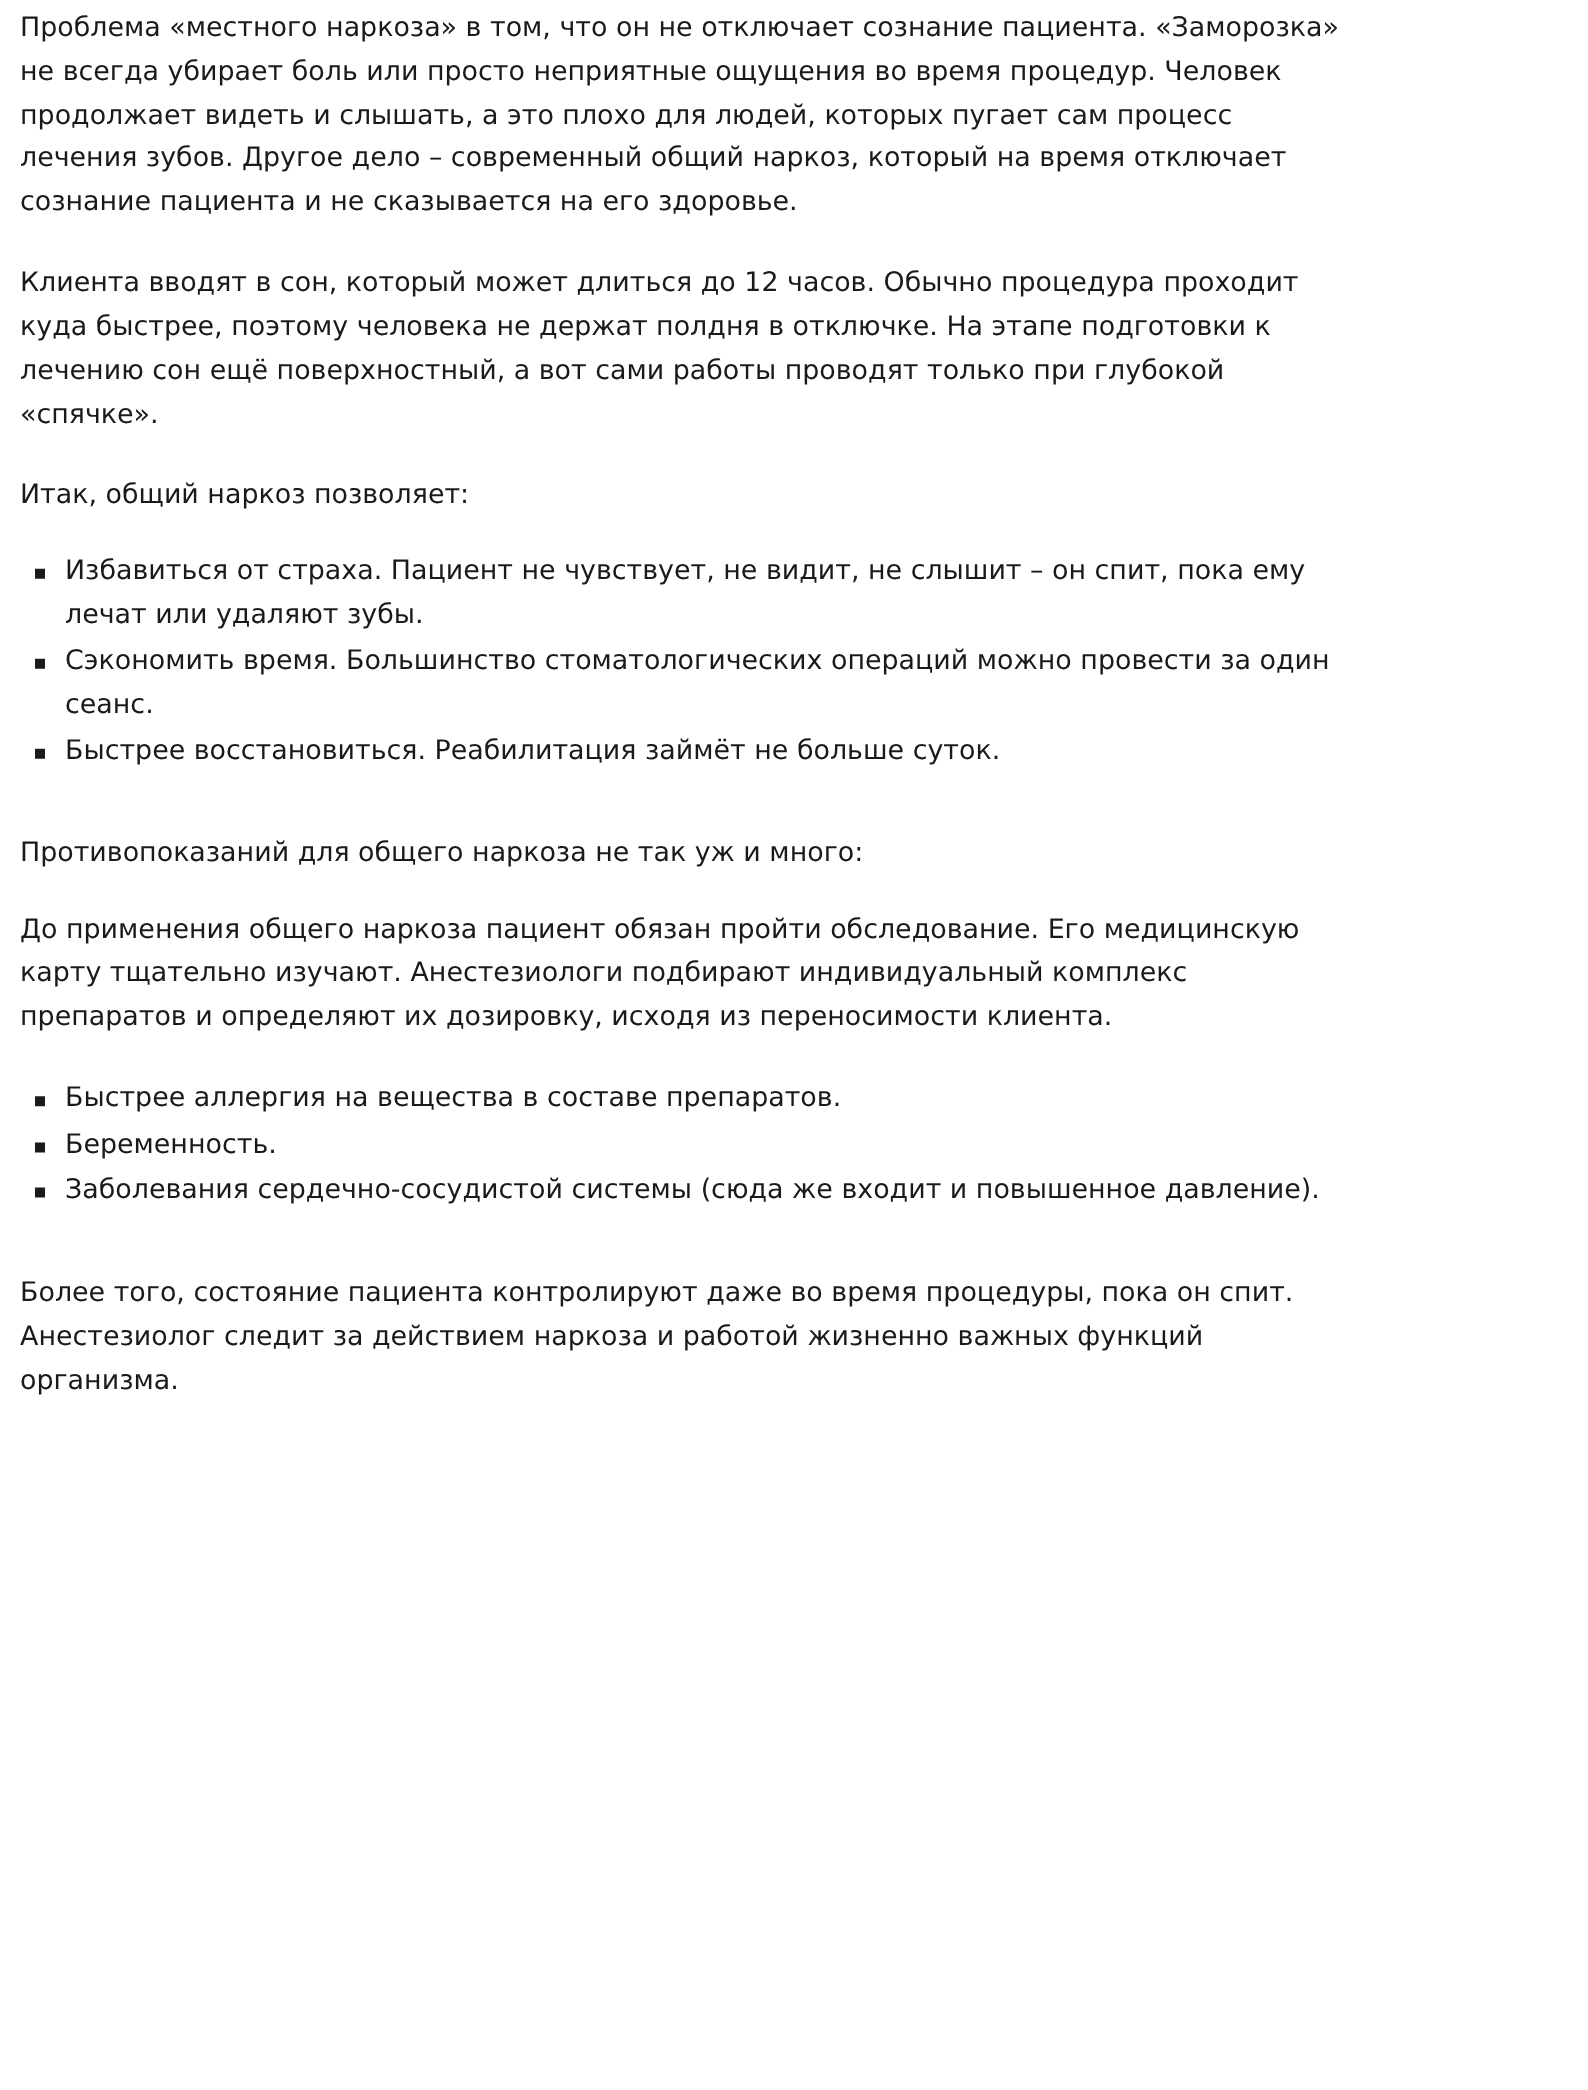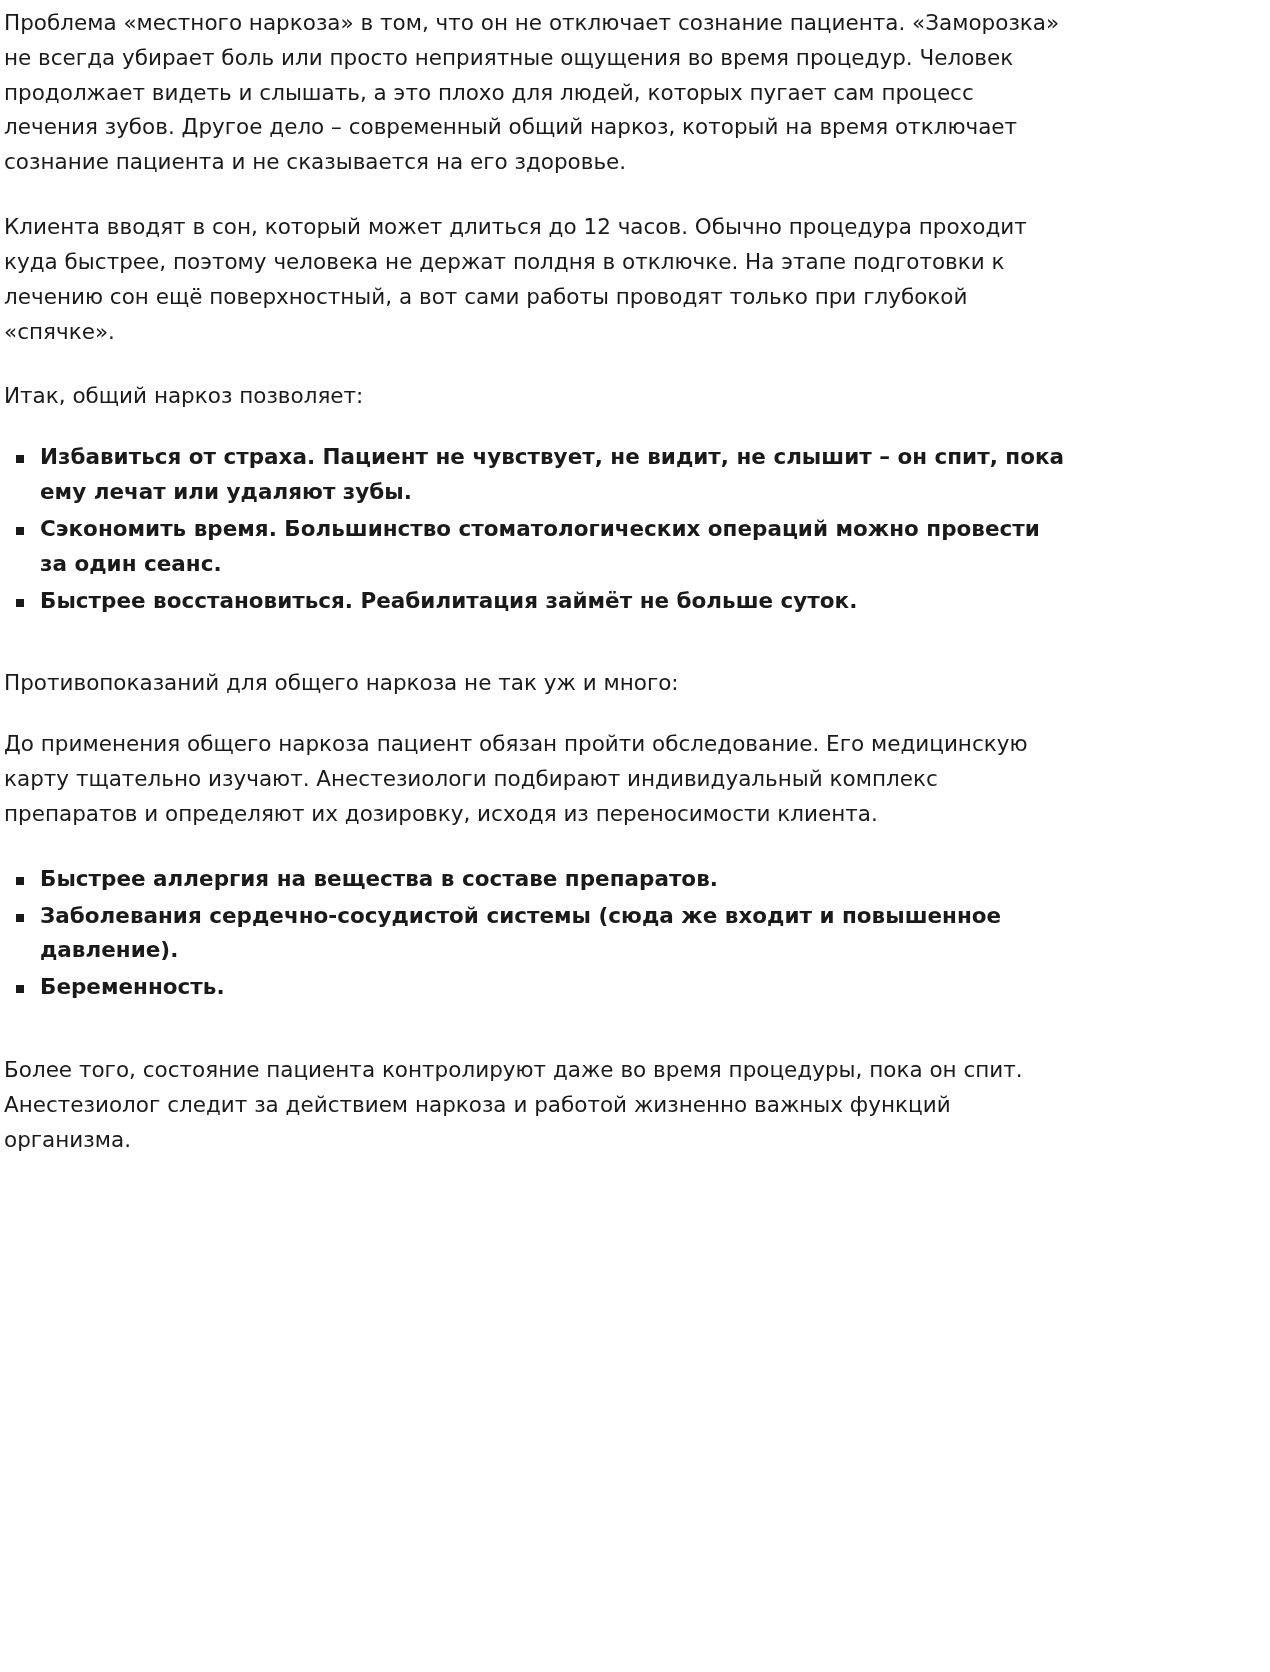--- a/index.html
+++ b/index.html
@@ -11,36 +11,36 @@
     width: 1270px;
     min-height: 1672px;
     font-family: "DejaVu Sans", sans-serif;
     color: #1a1a1a;
     -webkit-font-smoothing: antialiased;
   }
   .page {
     width: 1154px;
     box-sizing: border-box;
     padding: 6px 80px 10px 4px;
+    margin-left: 12px;
   }
   p.para {
     font-size: 21.5px;
     line-height: 1.62;
     margin: 0 0 30px 0;
     letter-spacing: 0.0px;
     color: #1a1a1a;
   }
   p.lead-in {
     margin-bottom: 26px;
   }
   ul.bullets {
     list-style: none;
     margin: 0 0 30px 0;
     padding: 0;
-    font-weight: bold;
   }
   ul.bullets li {
     position: relative;
     font-size: 21.5px;
     line-height: 1.62;
     padding-left: 36px;
     margin-bottom: 2px;
     color: #1a1a1a;
   }
   ul.bullets li::before {
@@ -74,22 +74,22 @@
   </ul>
 
   <div class="gap-after-list"></div>
 
   <p class="para lead-in">Противопоказаний для общего наркоза не так уж и много:</p>
 
   <p class="para">До применения общего наркоза пациент обязан пройти обследование. Его медицинскую карту тщательно изучают. Анестезиологи подбирают индивидуальный комплекс препаратов и определяют их дозировку, исходя из переносимости клиента.</p>
 
   <ul class="bullets">
     <li>Быстрее аллергия на вещества в составе препаратов.</li>
+    <li>Беременность.</li>
     <li>Заболевания сердечно-сосудистой системы (сюда же входит и повышенное давление).</li>
-    <li>Беременность.</li>
   </ul>
 
   <div class="gap-after-list"></div>
 
 
   <p class="para">Более того, состояние пациента контролируют даже во время процедуры, пока он спит. Анестезиолог следит за действием наркоза и работой жизненно важных функций организма.</p>
 
 </div>
 
 </body></html>

